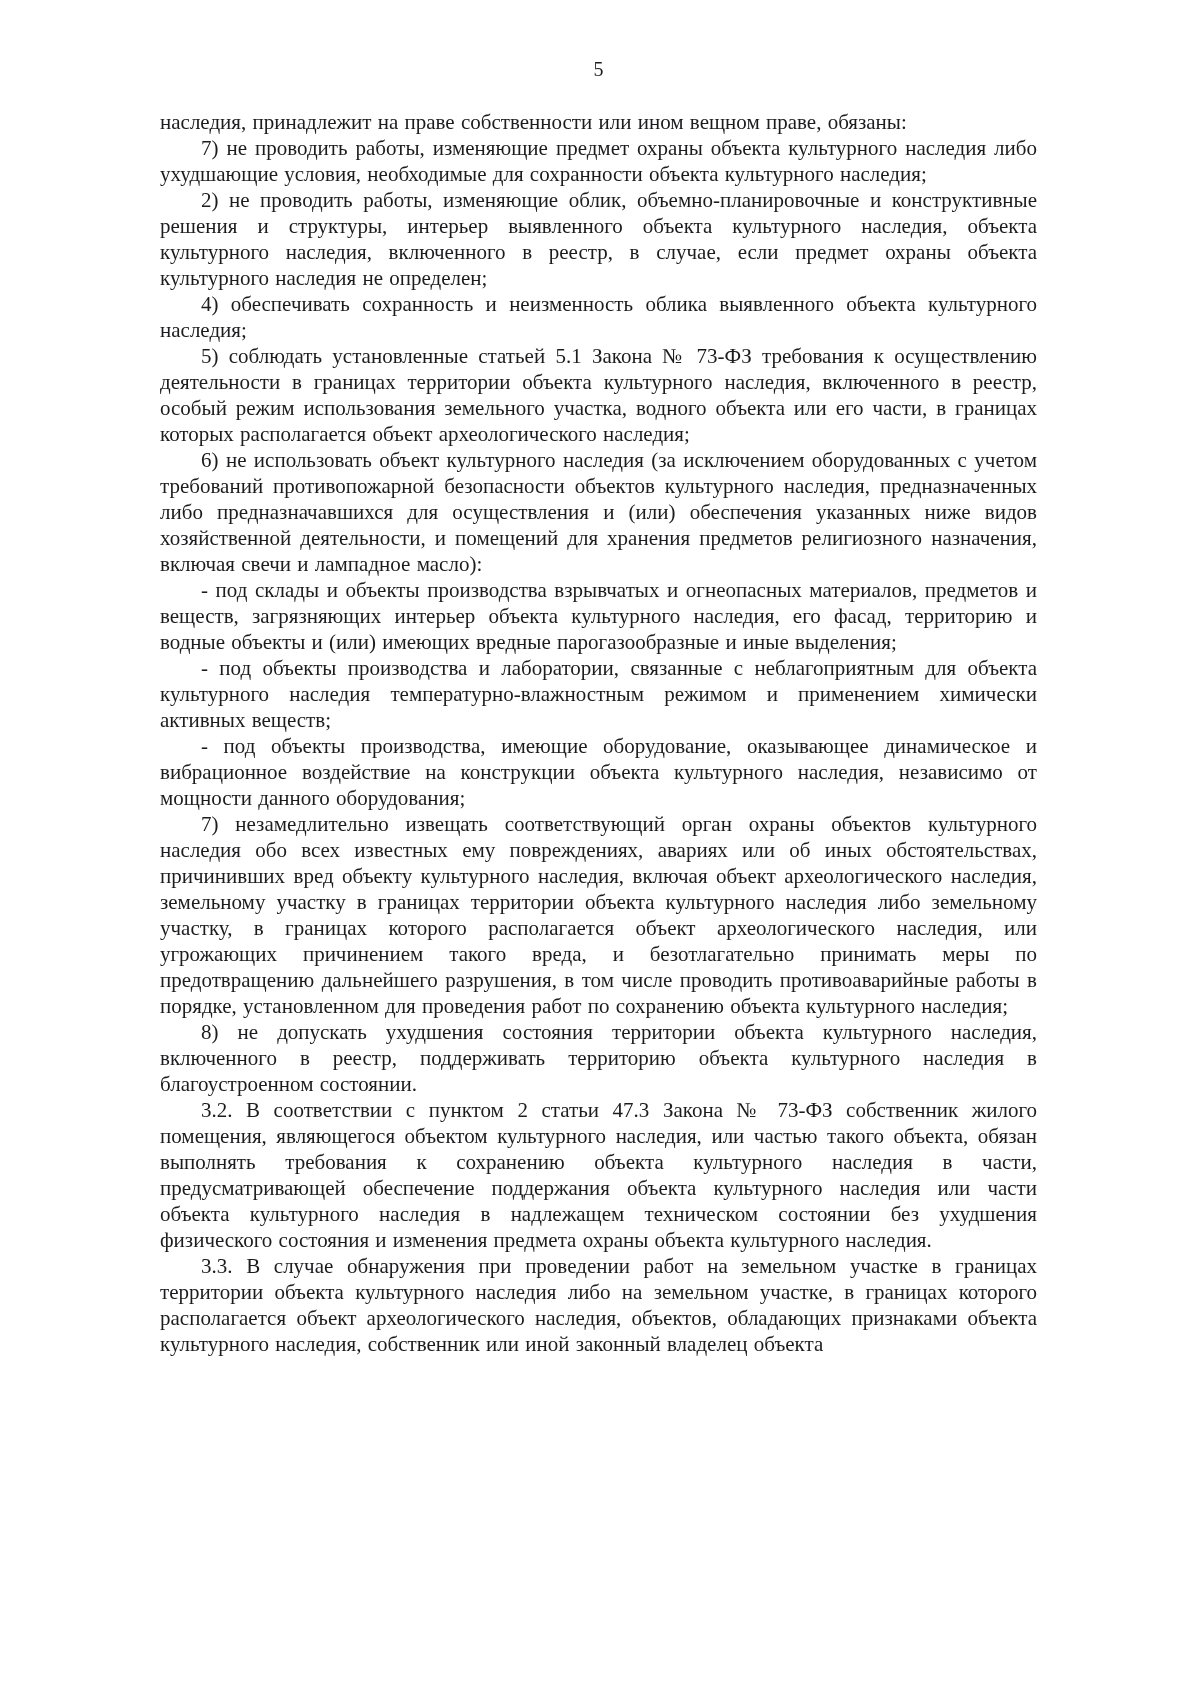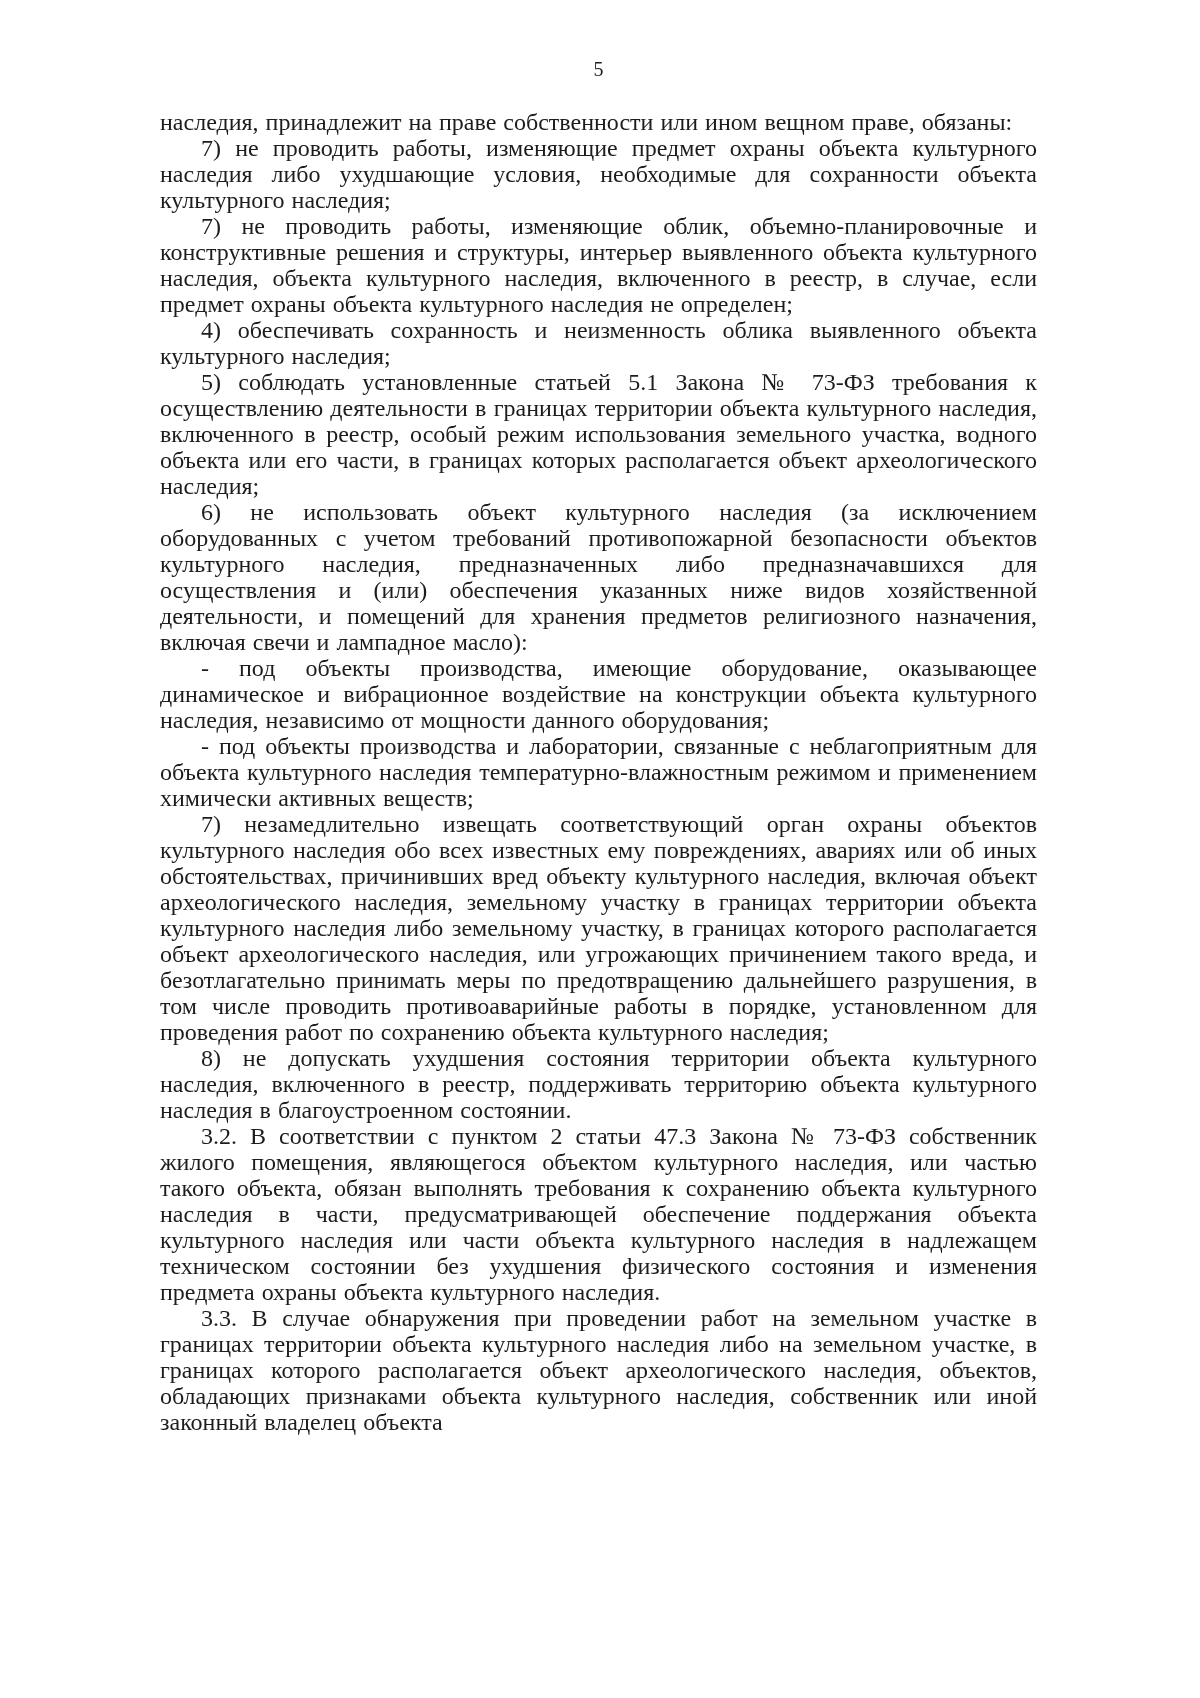--- a/index.html
+++ b/index.html
@@ -22,41 +22,42 @@
   .page-number {
     text-align: center;
     font-size: 20px;
     line-height: 24px;
     margin-bottom: 28px;
   }
   .content p {
     margin: 0;
     padding: 0;
     text-align: justify;
-    font-size: 24px;
+    font-size: 21px;
     line-height: 26px;
     text-indent: 41px;
     word-spacing: 1px;
   }
   .content p.continuation {
     text-indent: 0;
   }
 </style>
 </head>
 <body>
 
 <div class="page">
   <div class="page-number">5</div>
   <div class="content">
     <p class="continuation">наследия, принадлежит на праве собственности или ином вещном праве, обязаны:</p>
     <p>7) не проводить работы, изменяющие предмет охраны объекта культурного наследия либо ухудшающие условия, необходимые для сохранности объекта культурного наследия;</p>
-    <p>7) не проводить работы, изменяющие облик, объемно-планировочные и конструктивные решения и структуры, интерьер выявленного объекта культурного наследия, объекта культурного наследия, включенного в реестр, в случае, если предмет охраны объекта культурного наследия не определен;</p>
+    <p>2) не проводить работы, изменяющие облик, объемно-планировочные и конструктивные решения и структуры, интерьер выявленного объекта культурного наследия, объекта культурного наследия, включенного в реестр, в случае, если предмет охраны объекта культурного наследия не определен;</p>
     <p>4) обеспечивать сохранность и неизменность облика выявленного объекта культурного наследия;</p>
     <p>5) соблюдать установленные статьей 5.1 Закона № 73-ФЗ требования к осуществлению деятельности в границах территории объекта культурного наследия, включенного в реестр, особый режим использования земельного участка, водного объекта или его части, в границах которых располагается объект археологического наследия;</p>
     <p>6) не использовать объект культурного наследия (за исключением оборудованных с учетом требований противопожарной безопасности объектов культурного наследия, предназначенных либо предназначавшихся для осуществления и (или) обеспечения указанных ниже видов хозяйственной деятельности, и помещений для хранения предметов религиозного назначения, включая свечи и лампадное масло):</p>
+    <p>- под склады и объекты производства взрывчатых и огнеопасных материалов, предметов и веществ, загрязняющих интерьер объекта культурного наследия, его фасад, территорию и водные объекты и (или) имеющих вредные парогазообразные и иные выделения;</p>
+    <p>- под объекты производства и лаборатории, связанные с неблагоприятным для объекта культурного наследия температурно-влажностным режимом и применением химически активных веществ;</p>
     <p>- под объекты производства, имеющие оборудование, оказывающее динамическое и вибрационное воздействие на конструкции объекта культурного наследия, независимо от мощности данного оборудования;</p>
-    <p>- под объекты производства и лаборатории, связанные с неблагоприятным для объекта культурного наследия температурно-влажностным режимом и применением химически активных веществ;</p>
     <p>7) незамедлительно извещать соответствующий орган охраны объектов культурного наследия обо всех известных ему повреждениях, авариях или об иных обстоятельствах, причинивших вред объекту культурного наследия, включая объект археологического наследия, земельному участку в границах территории объекта культурного наследия либо земельному участку, в границах которого располагается объект археологического наследия, или угрожающих причинением такого вреда, и безотлагательно принимать меры по предотвращению дальнейшего разрушения, в том числе проводить противоаварийные работы в порядке, установленном для проведения работ по сохранению объекта культурного наследия;</p>
     <p>8) не допускать ухудшения состояния территории объекта культурного наследия, включенного в реестр, поддерживать территорию объекта культурного наследия в благоустроенном состоянии.</p>
     <p>3.2. В соответствии с пунктом 2 статьи 47.3 Закона № 73-ФЗ собственник жилого помещения, являющегося объектом культурного наследия, или частью такого объекта, обязан выполнять требования к сохранению объекта культурного наследия в части, предусматривающей обеспечение поддержания объекта культурного наследия или части объекта культурного наследия в надлежащем техническом состоянии без ухудшения физического состояния и изменения предмета охраны объекта культурного наследия.</p>
     <p>3.3. В случае обнаружения при проведении работ на земельном участке в границах территории объекта культурного наследия либо на земельном участке, в границах которого располагается объект археологического наследия, объектов, обладающих признаками объекта культурного наследия, собственник или иной законный владелец объекта</p>
   </div>
 </div>
 
 </body></html>

